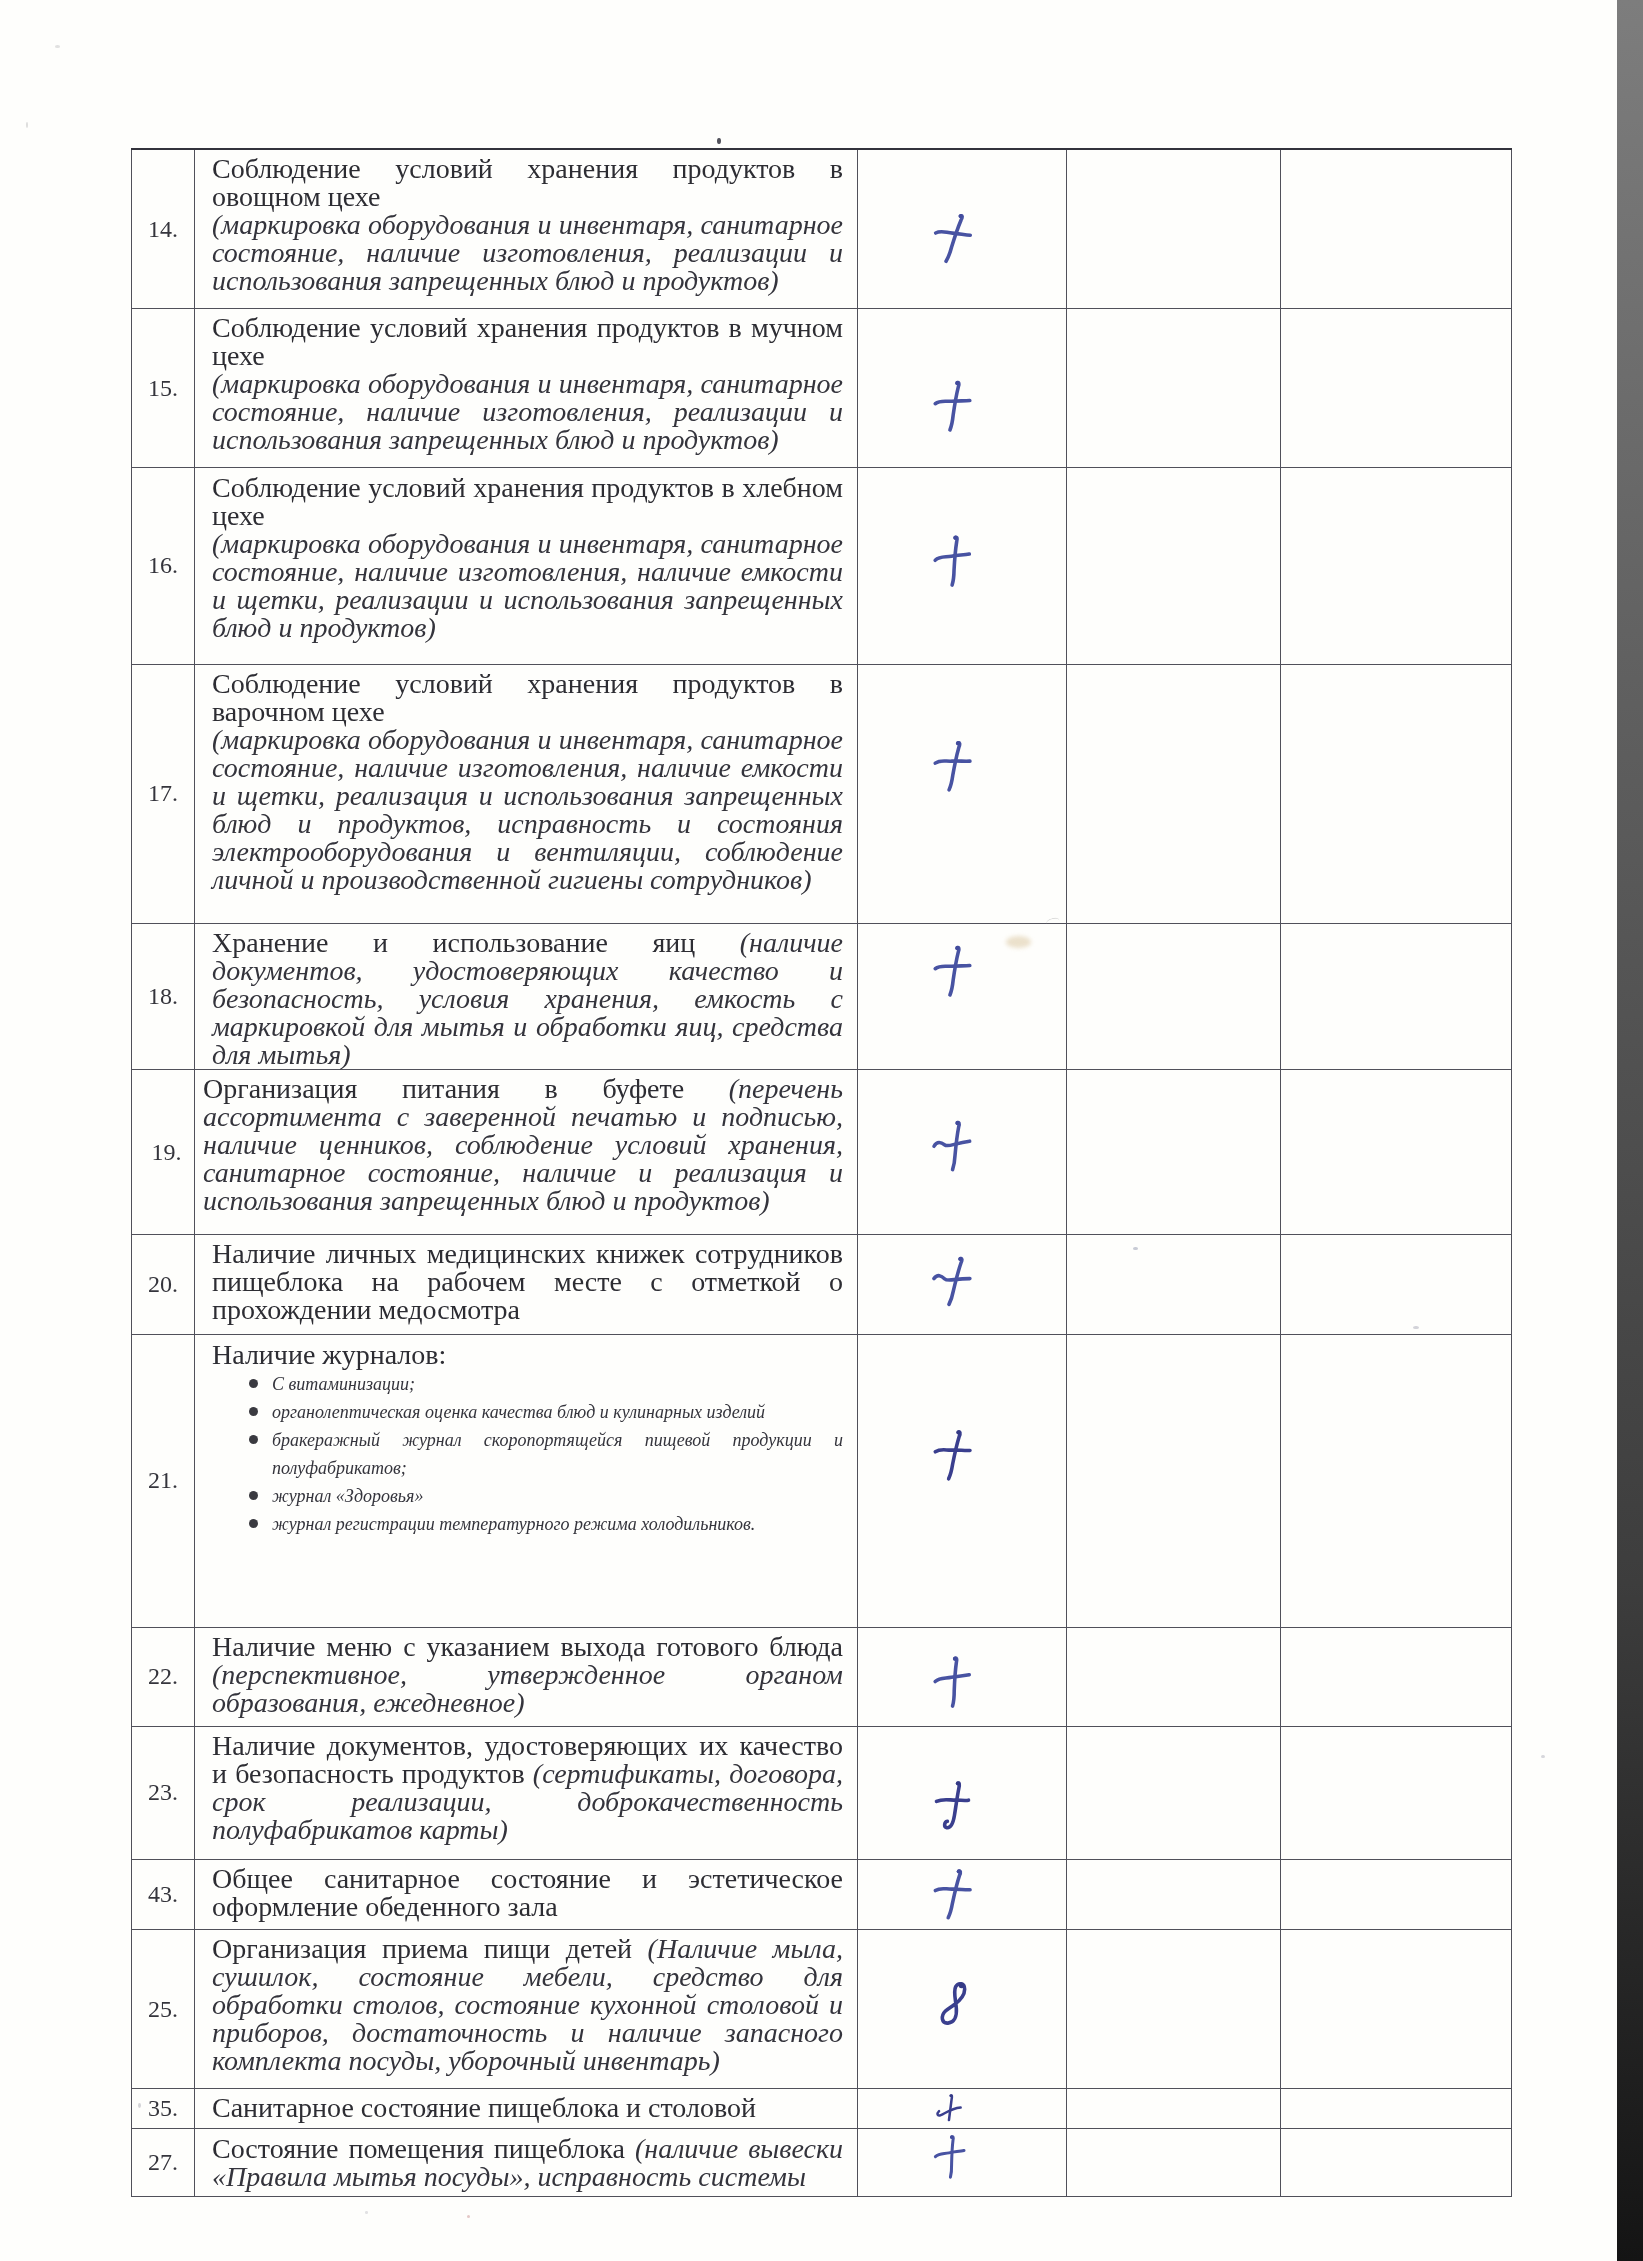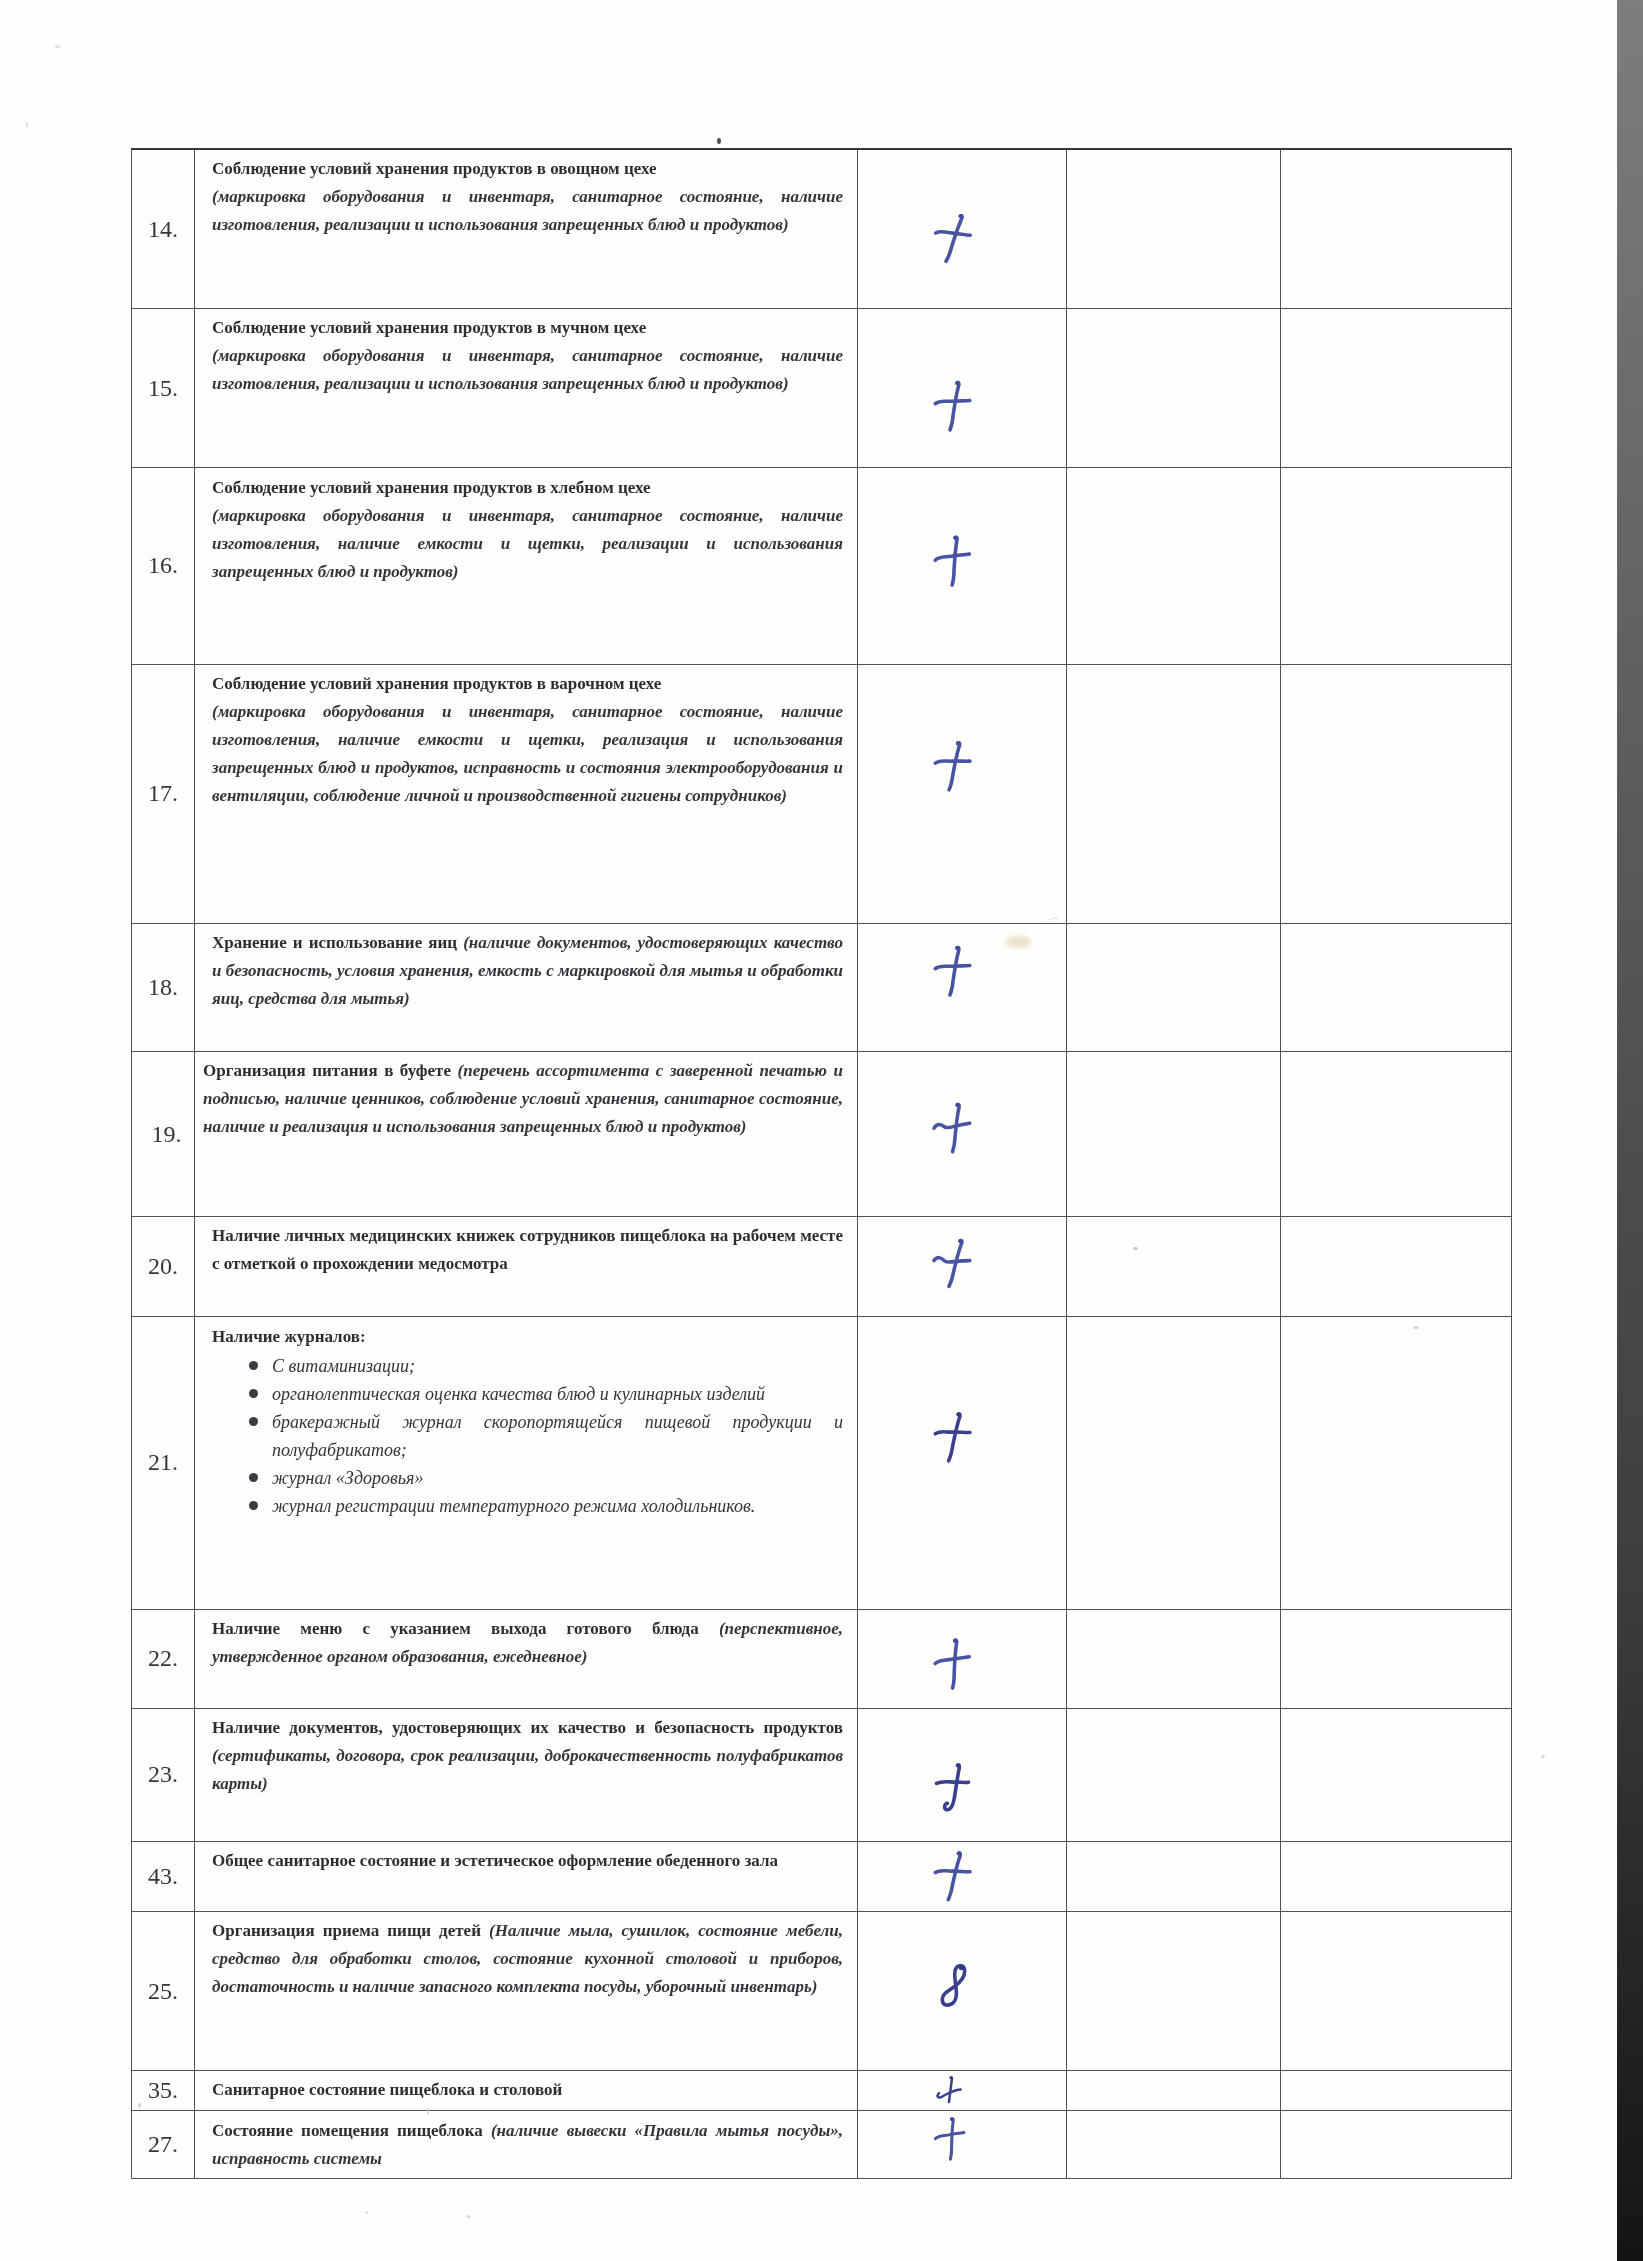--- a/index.html
+++ b/index.html
@@ -20,21 +20,21 @@
     border:1.9px solid #45454e;
     border-top:2.6px solid #33333c;
     border-bottom:1.9px solid #4e4566;
   }
   td{border:1.3px solid #50505a;vertical-align:top;overflow:visible;}
   td.num{
     text-align:center;vertical-align:middle;
     font-size:24px;color:#35353c;
   }
   td.txt{padding:5.2px 14px 0 17px;}
-  td.txt p{margin:0;font-size:17px;line-height:28px;text-align:justify;font-weight:bold;}
+  td.txt p{margin:0;font-size:28px;line-height:28px;text-align:justify;}
   .it{font-style:italic;color:#34343c;}
   td.mark{position:relative;}
   td.empty{background:transparent;}
 
   
   tr.h14 td{height:153px;} tr.h15 td{height:153px;} tr.h16 td{height:190px;}
   tr.h17 td{height:253px;} tr.h18 td{height:122px;} tr.h19 td{height:159px;padding-left:8px;}
   tr.h20 td{height:94px;} tr.h21 td{height:286px;} tr.h22 td{height:93px;margin-top:18px;}
   tr.h23 td{height:127px;} tr.h24 td{height:64px;} tr.h25 td{height:153px;}
   tr.h26 td{height:34px;}  tr.h27 td{height:61px;}

